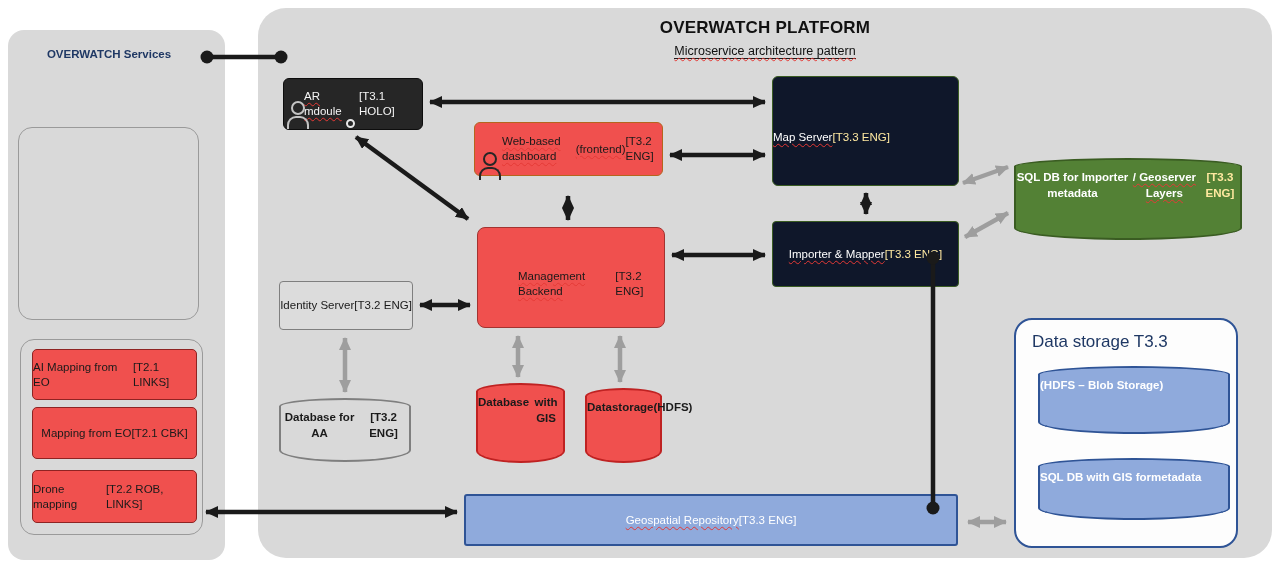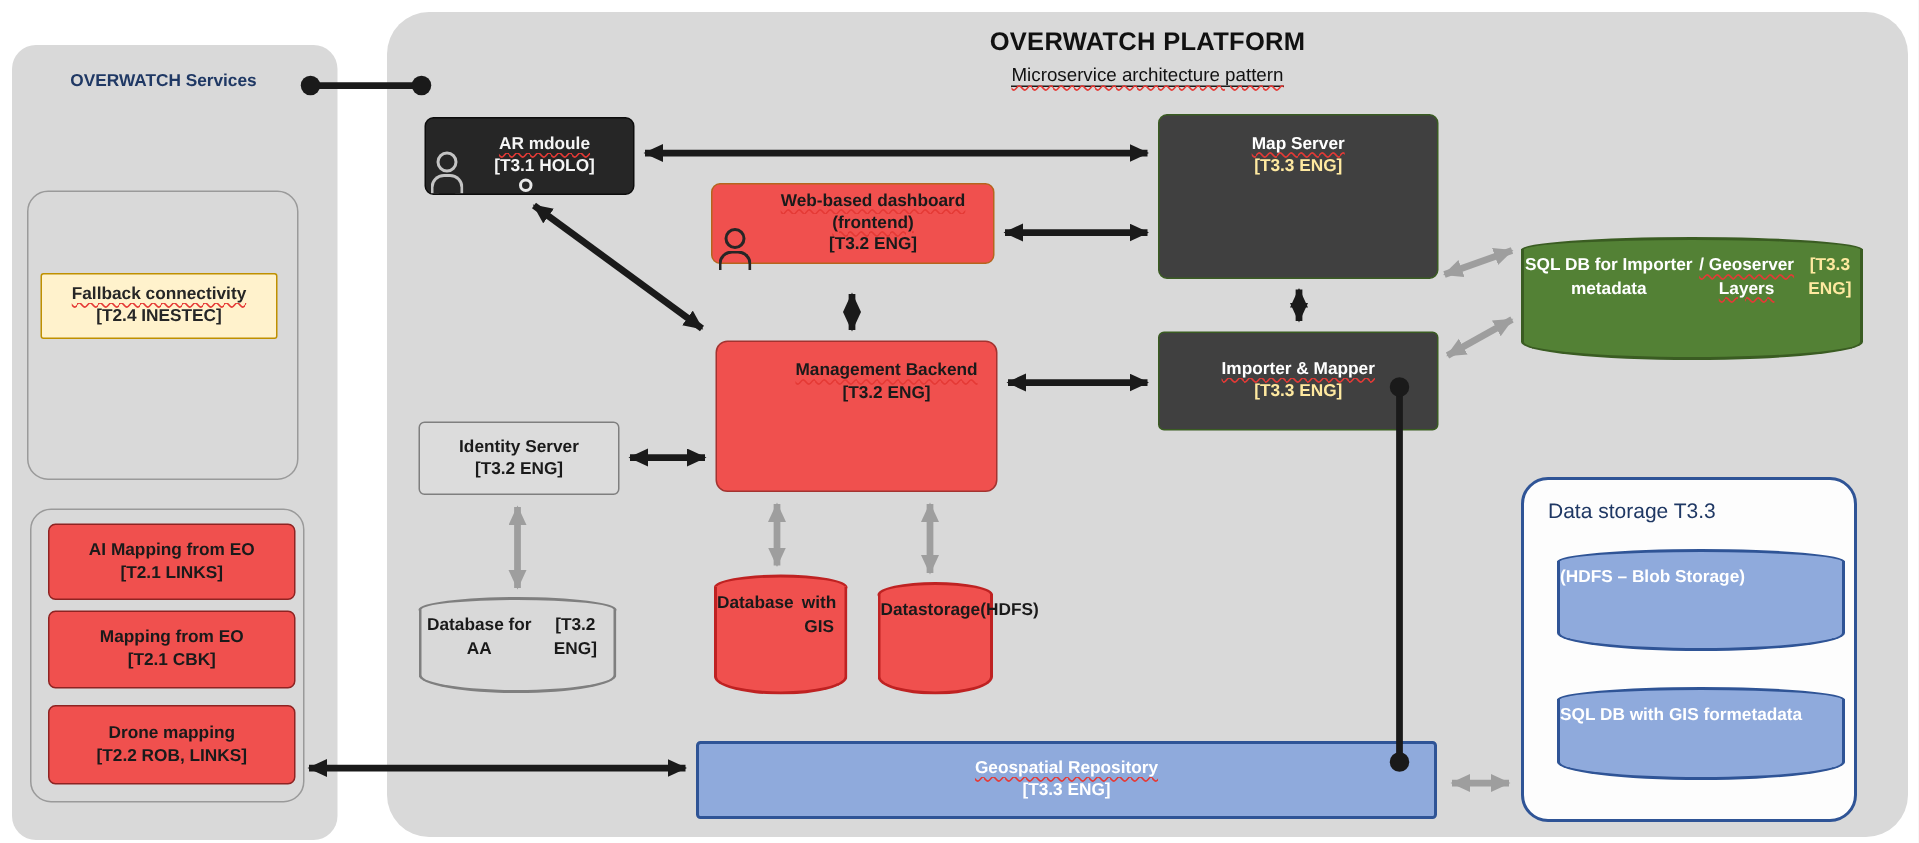--- a/index.html
+++ b/index.html
@@ -1,26 +1,26 @@
 <!DOCTYPE html>
 <html><head>
 <meta charset="utf-8">
 <style>
   html,body{margin:0;padding:0;background:#fff;}
   #canvas{position:relative;width:1279px;height:562px;background:#ffffff;
           font-family:"Liberation Sans",sans-serif;overflow:hidden;}
   .abs{position:absolute;box-sizing:border-box;}
   .panel{background:#d9d9d9;}
   .group{border:1.6px solid #9a9a9a;border-radius:14px;background:transparent;}
-  .box{display:flex;flex-direction:column;align-items:center;justify-content:center;
-       text-align:left;font-weight:bold;font-size:11.5px;line-height:1.3;border-radius:6px;}
+  .box{display:flex;flex-direction:row;align-items:center;justify-content:center;
+       text-align:left;font-weight:normal;font-size:11.5px;line-height:1.3;border-radius:6px;}
   .box.top{justify-content:flex-start;}
   .red{background:#f0504e;border:1.8px solid #8e2322;color:#1a1a1a;}
   .red-o{background:#f0504e;border:1.8px solid #b5651d;color:#1a1a1a;}
-  .green{background:#404040;border:1.8px solid #3a5c22;color:#ffffff;}
+  .green{background:#0f172a;border:1.8px solid #3a5c22;color:#ffffff;}
   .dark{background:#262626;border:1.8px solid #0d0d0d;color:#f5f5f5;}
   .grayb{background:#dcdcdc;border:1.6px solid #7f7f7f;color:#1a1a1a;border-radius:4px;}
   .blueb{background:#8faadc;border:2px solid #2f5496;color:#ffffff;border-radius:3px;}
   .yellowb{background:#fff2cc;border:1.6px solid #bf9000;color:#262626;border-radius:2px;}
   .ybr{color:#ffe9a0;}
   .sq{text-decoration:underline;text-decoration-style:wavy;text-decoration-color:#e53935;
       text-decoration-thickness:1px;text-underline-offset:2px;}
   .title{font-size:17px;font-weight:bold;color:#111;letter-spacing:.2px;}
   .subtitle{font-size:12.5px;color:#111;border-bottom:1.3px solid #1a1a1a;display:inline-block;}
   .navy{color:#1f3864;}
@@ -57,24 +57,20 @@
 
 <div id="canvas">
 
   <div class="abs panel" style="left:258px;top:8px;width:1014px;height:550px;border-radius:28px;"></div>
 
   <div class="abs panel" style="left:8px;top:30px;width:217px;height:530px;border-radius:16px;"></div>
 
   <div class="abs navy" style="left:14px;top:48px;width:190px;text-align:center;font-weight:bold;font-size:11.5px;">OVERWATCH Services</div>
 
   <div class="abs group" style="left:18px;top:127px;width:181px;height:193px;"></div>
-  <div class="abs box yellowb" style="left:27px;top:182px;width:158px;height:44px;">
-    <span class="sq">Fallback connectivity</span>
-    <span>[T2.4 INESTEC]</span>
-  </div>
 
   <div class="abs group" style="left:20px;top:339px;width:183px;height:196px;"></div>
   <div class="abs box red" style="left:32px;top:349px;width:165px;height:51px;border-radius:5px;">
     <span>AI Mapping from EO</span>
     <span>[T2.1 LINKS]</span>
   </div>
   <div class="abs box red" style="left:32px;top:407px;width:165px;height:52px;border-radius:5px;">
     <span>Mapping from EO</span>
     <span>[T2.1 CBK]</span>
   </div>
@@ -168,21 +164,21 @@
     </div>
   </div>
 
   <div class="abs box blueb" style="left:464px;top:494px;width:494px;height:52px;">
     <span class="sq">Geospatial Repository</span>
     <span>[T3.3 ENG]</span>
   </div>
 
   <div class="abs" style="left:1014px;top:318px;width:224px;height:230px;background:#fdfdfd;
               border:2px solid #2f5496;border-radius:18px;">
-    <div class="navy" style="position:absolute;left:16px;top:12px;font-size:14px;">Data storage T3.3</div>
+    <div class="navy" style="position:absolute;left:16px;top:12px;font-size:17px;">Data storage T3.3</div>
   </div>
 
   <div class="cyl c-blue" style="left:1038px;top:366px;width:192px;height:68px;">
     <div class="cyl-top"></div>
     <div class="cyl-body"></div>
     <div class="cyl-label">
       <span>(HDFS – Blob Storage)</span>
     </div>
   </div>
 

